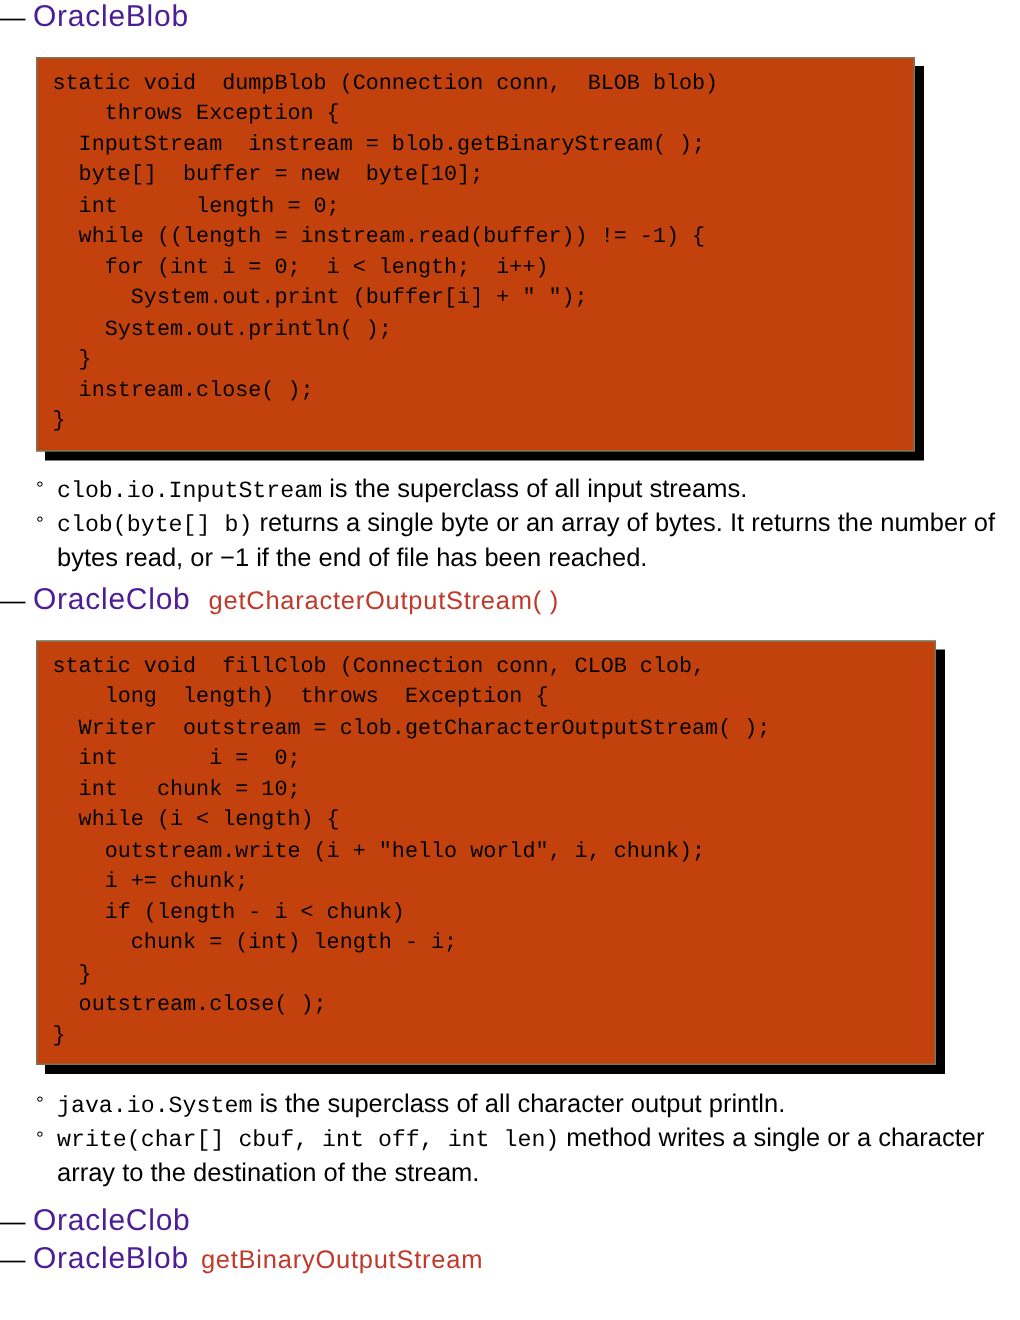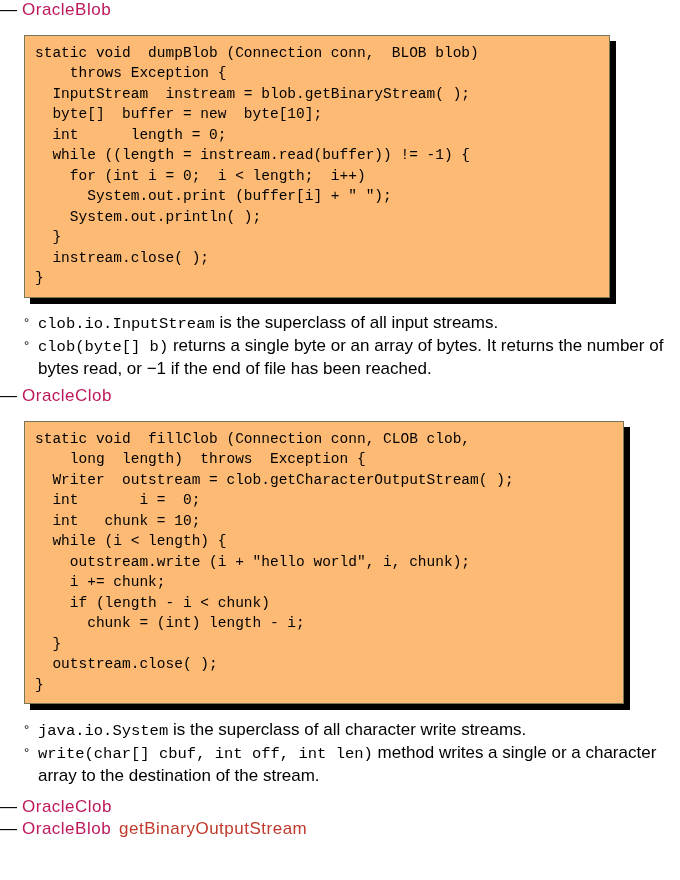--- a/index.html
+++ b/index.html
@@ -29,23 +29,23 @@
     font-size: 17px;
     white-space: pre;
   }
   .dash {
     color: #000000;
     font-size: 17px;
     letter-spacing: -1px;
     margin-right: 6px;
   }
   .head-class {
-    color: #be185d;
-    font-family: "Liberation Sans", sans-serif;
-    font-size: 17px;
+    color: #4c1d95;
+    font-family: "Liberation Sans", sans-serif;
+    font-size: 20px;
     letter-spacing: 0.5px;
   }
   .head-method {
     color: #c0392b;
     font-family: "Liberation Sans", sans-serif;
     font-size: 17px;
     letter-spacing: 0.5px;
   }
 
   
@@ -58,21 +58,21 @@
     left: 6px;
     top: 6px;
     width: 100%;
     height: 100%;
     background: #000000;
     z-index: 0;
   }
   .code-box {
     position: relative;
     z-index: 1;
-    background: #fdba74;
+    background: #c2410c;
     border: 1px solid #777755;
     padding: 7px 10px 8px 10px;
     font-family: "Liberation Mono", monospace;
     font-size: 14.5px;
     line-height: 20.5px;
     white-space: pre;
     color: #000000;
   }
 
   
@@ -145,20 +145,21 @@
       <span class="bullet-text"><span class="mono">clob(byte[] b)</span><span> returns a single byte or an array of bytes. It returns the number of bytes read, or −1 if the end of file has been reached.</span></span>
     </div>
   </div>
 
   <div class="spacer-sm"></div>
 
   <div class="head-row">
     <span class="dash">—</span>
     <span class="head-class">OracleClob</span>
     <span style="width:12px;display:inline-block;"></span>
+    <span class="head-method">getCharacterOutputStream( )</span>
   </div>
 
   <div class="code-wrap" style="width:600px;">
     <div class="code-shadow"></div>
     <pre class="code-box">static void  fillClob (Connection conn, CLOB clob,
     long  length)  throws  Exception {
   Writer  outstream = clob.getCharacterOutputStream( );
   int       i =  0;
   int   chunk = 10;
   while (i &lt; length) {
@@ -167,21 +168,21 @@
     if (length - i &lt; chunk)
       chunk = (int) length - i;
   }
   outstream.close( );
 }</pre>
   </div>
 
   <div class="bullets">
     <div class="bullet-item">
       <span class="bullet-mark">°</span>
-      <span class="bullet-text"><span class="mono">java.io.System</span><span> is the superclass of all character write streams.</span></span>
+      <span class="bullet-text"><span class="mono">java.io.System</span><span> is the superclass of all character output println.</span></span>
     </div>
     <div class="bullet-item">
       <span class="bullet-mark">°</span>
       <span class="bullet-text"><span class="mono">write(char[] cbuf, int off, int len)</span><span> method writes a single or a character array to the destination of the stream.</span></span>
     </div>
   </div>
 
   <div class="tail-heads">
     <div class="head-row">
       <span class="dash">—</span>

